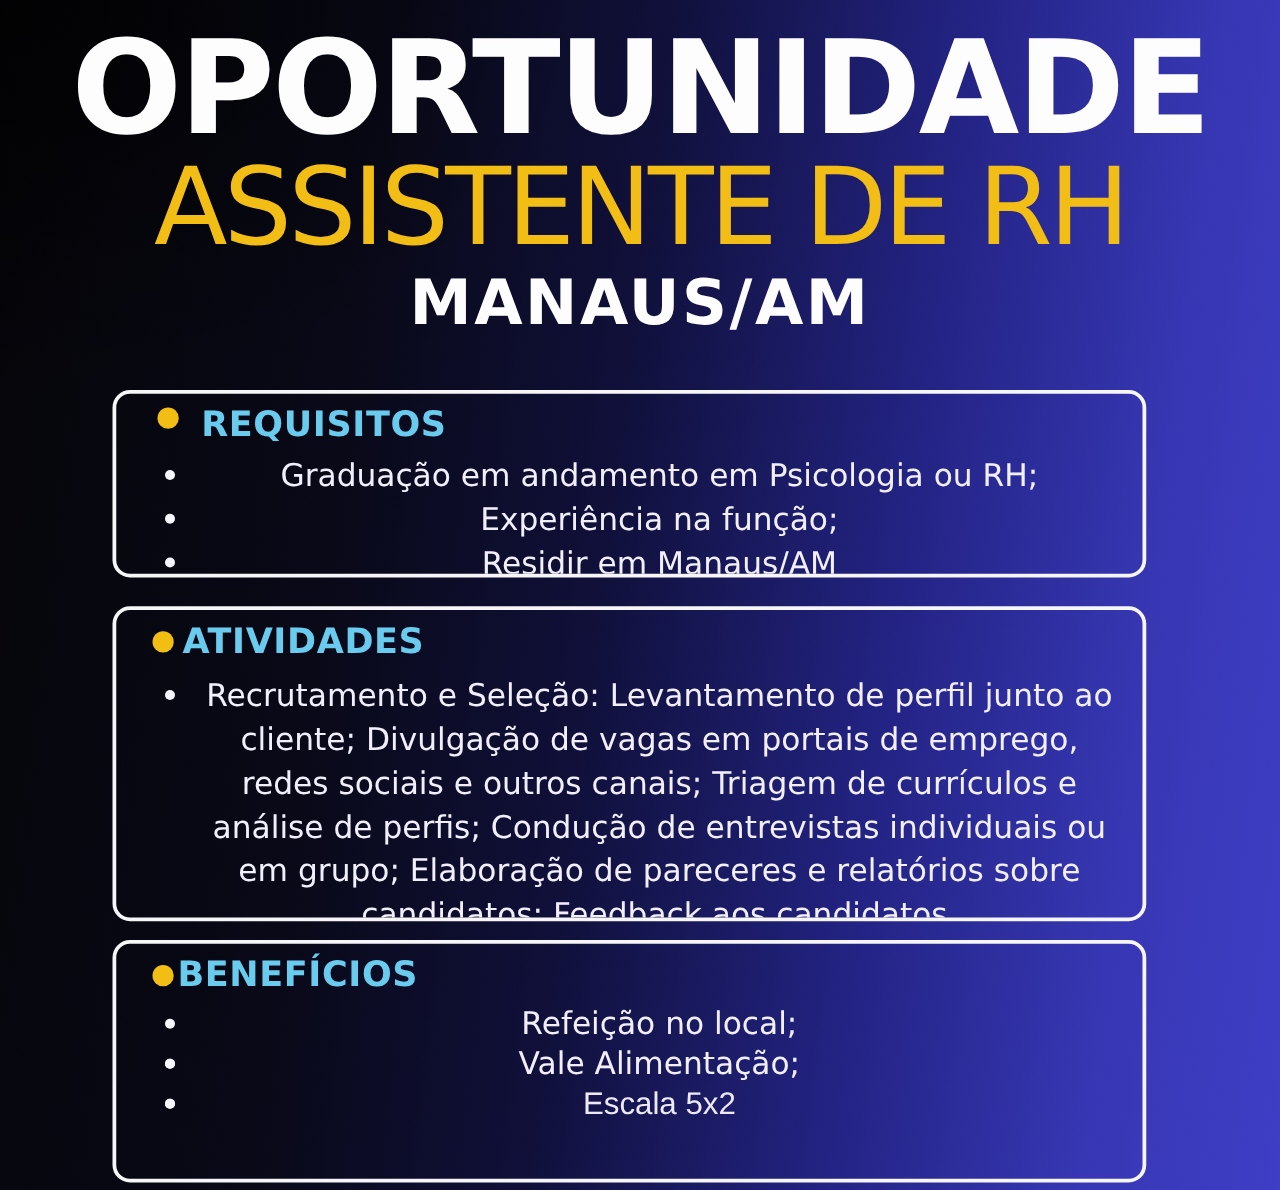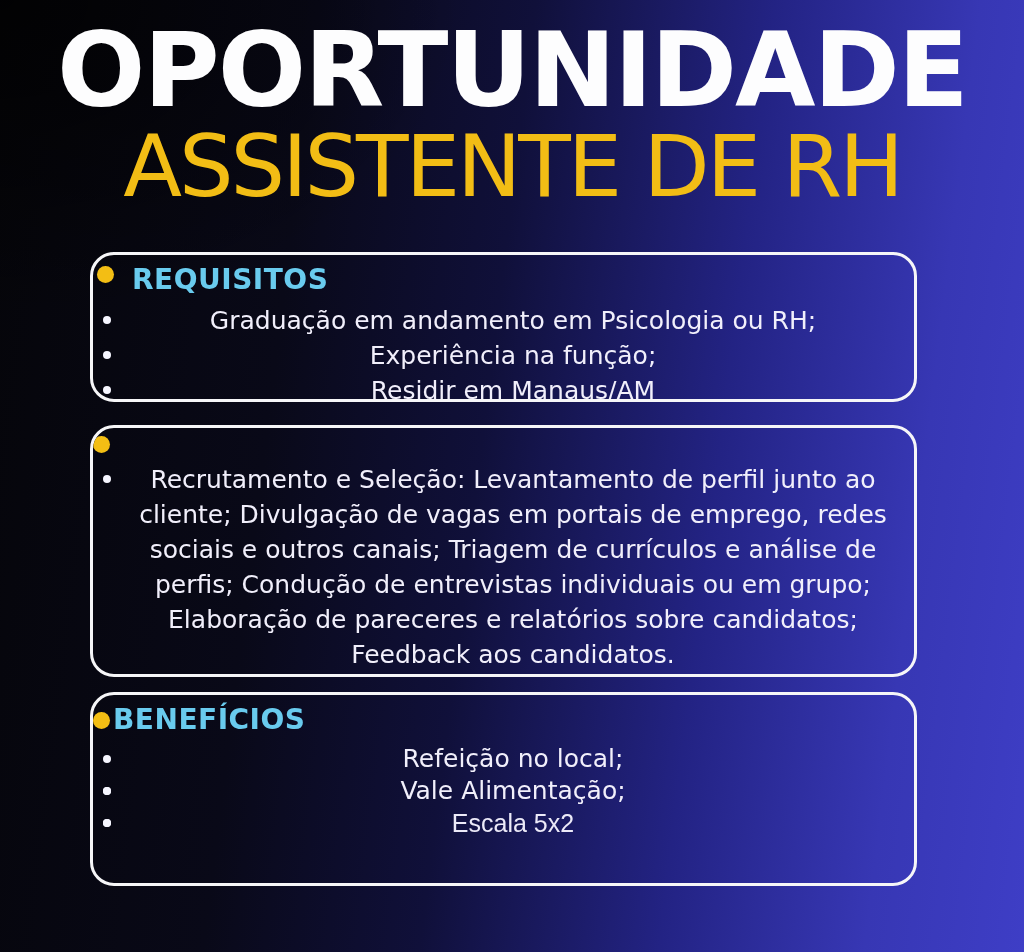--- a/index.html
+++ b/index.html
@@ -24,22 +24,22 @@
     white-space:nowrap;
   }
   .hero-location {
     margin:8px 0 0; font-weight:bold;
     font-size:50px; line-height:52px; letter-spacing:2px; color:#fdfdfe;
   }
 
   .box {
     box-sizing:border-box;
     width:827px; margin-left:90px;
-    border:3px solid #f6f6f8; border-radius:24px;
-    padding:8px 14px 8px 0;
+    border:3px solid #f6f6f8; border-radius:14px;
+    padding:8px 14px 8px 29px;
     color:#f1effb;
     overflow:hidden;
   }
   .box-requisitos { margin-top:44px; height:150px; }
   .box-atividades { margin-top:23px; height:252px; }
   .box-beneficios { margin-top:15px; height:194px; }
 
   .box-header {
     display:flex; align-items:center;
     font-weight:bold; font-size:28px; line-height:34px;
@@ -69,20 +69,21 @@
   .item.light { font-family:"Liberation Sans", sans-serif; font-weight:normal; color:#eceaf8; }
 </style>
 </head>
 <body>
 
 <div class="poster">
 
   <header class="hero">
     <h1 class="hero-title">OPORTUNIDADE</h1>
     <h2 class="hero-subtitle">ASSISTENTE DE RH</h2>
+    <div class="hero-location">MANAUS/AM</div>
   </header>
 
   <section class="box box-requisitos">
     <div class="box-header">
       <span class="hdot"></span>
       <span class="htext">REQUISITOS</span>
     </div>
     <ul class="items">
       <li class="item">
         <span class="ldot"></span>
@@ -95,20 +96,21 @@
       <li class="item">
         <span class="ldot"></span>
         <span>Residir em Manaus/AM</span>
       </li>
     </ul>
   </section>
 
   <section class="box box-atividades">
     <div class="box-header">
       <span class="hdot"></span>
+      <span class="htext">ATIVIDADES</span>
     </div>
     <ul class="items">
       <li class="item">
         <span class="ldot"></span>
         <span>Recrutamento e Seleção: Levantamento de perfil junto ao cliente; Divulgação de vagas em portais de emprego, redes sociais e outros canais; Triagem de currículos e análise de perfis; Condução de entrevistas individuais ou em grupo; Elaboração de pareceres e relatórios sobre candidatos;  Feedback aos candidatos.</span>
       </li>
     </ul>
   </section>
 
   <section class="box box-beneficios">

